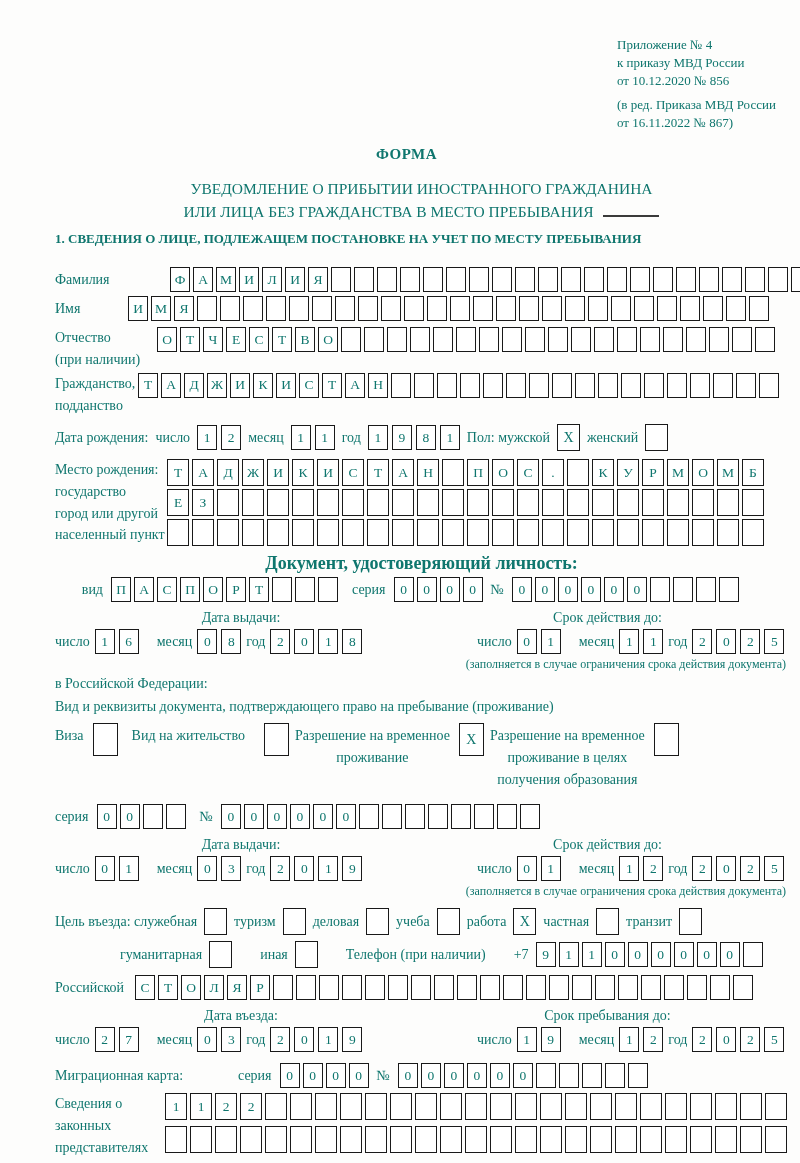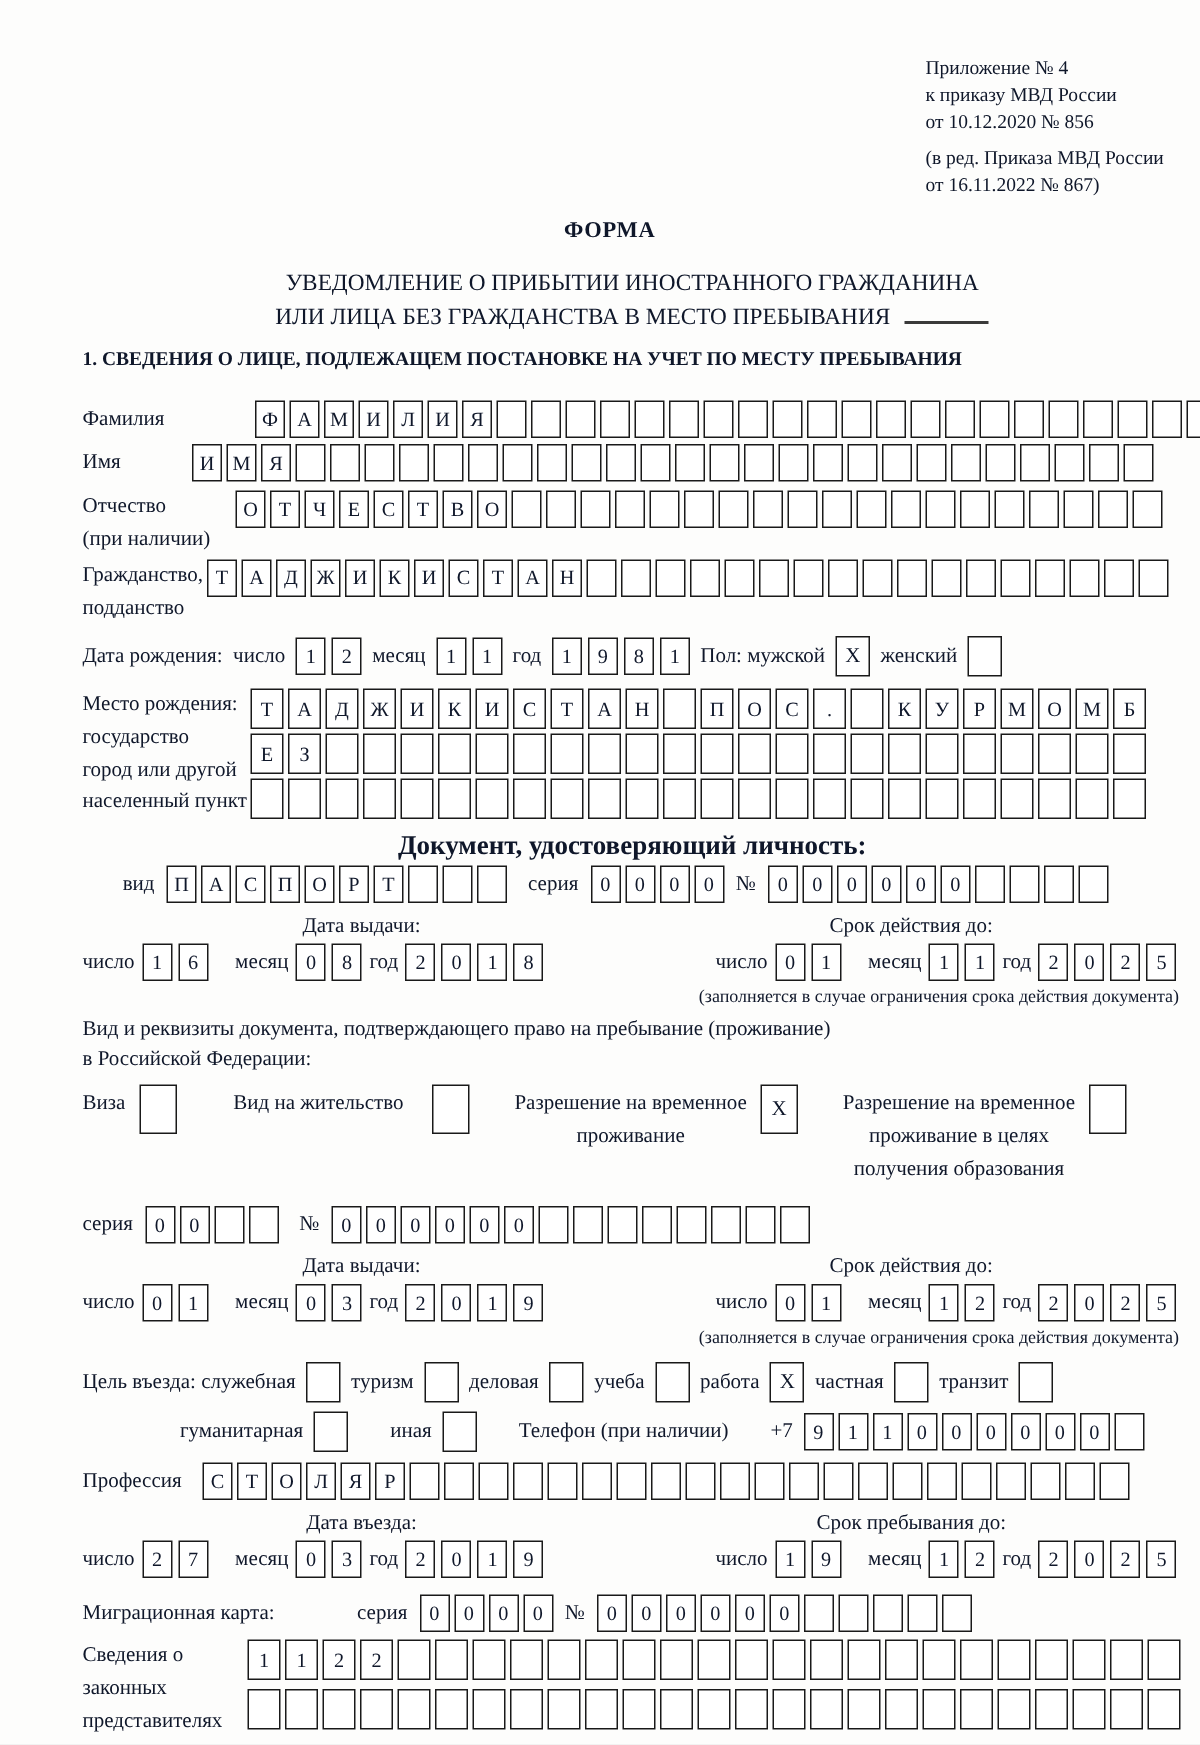--- a/index.html
+++ b/index.html
@@ -1,17 +1,17 @@
 <!DOCTYPE html>
 <html><head>
 <meta charset="utf-8">
 <style>
   html,body{margin:0;padding:0;background:#e9e9e9;}
   .page{
-    width:800px;height:1163px;box-sizing:border-box;background:#fdfdfc;color:#0f172a;
+    width:800px;height:1163px;box-sizing:border-box;background:#fdfdfc;color:#0f766e;
     font-family:"Liberation Serif","DejaVu Serif",serif;
     padding:36px 12px 0 55px;overflow:hidden;position:relative;margin:0 auto;
   }
   
   .annex{margin-left:562px;width:200px;font-size:13px;line-height:1.4;}
   .annex .gap{height:5px;}
   .forma{font-weight:bold;text-align:center;margin:14px 30px 0 0;font-size:15px;letter-spacing:.5px;}
   
   .title{text-align:center;font-weight:normal;font-size:15.5px;line-height:1.5;margin:14px 0 0 0;}
   .blank{display:inline-block;width:56px;border-bottom:2.2px solid #3a3a3a;height:13px;margin-left:10px;}
@@ -33,21 +33,21 @@
         display:inline-flex;align-items:center;justify-content:center;font-size:14px;}
   
   .dgrid{display:grid;grid-template-columns:372px 1fr;}
   .dhead{text-align:center;font-size:14px;margin-top:8px;}
   .dg{display:flex;align-items:center;gap:5px;margin-top:3px;}
   .dg .cells{gap:4px;}
   .dg .sp{width:8px;}
   .note{font-size:12px;text-align:right;margin-top:3px;padding-right:2px;}
   .doc-head{text-align:center;font-weight:bold;font-size:18px;margin-top:7px;}
   .perm-line{font-size:14px;margin-top:7px;}
-  .cbrow{display:flex;align-items:flex-start;gap:30px;margin-top:8px;}
+  .cbrow{display:flex;align-items:flex-start;gap:6px;margin-top:8px;}
   .cbitem{display:flex;align-items:flex-start;gap:9px;}
   .cbtext{font-size:14px;line-height:1.55;text-align:center;padding-top:2px;}
   .purr{display:flex;align-items:center;gap:7px;margin-top:9px;font-size:14px;flex-wrap:nowrap;}
   .mono-gap{width:14px;}
 </style>
 </head>
 <body>
 
 <div class="page">
 
@@ -400,22 +400,22 @@
       <span class="cells">
           <span class="cell">2</span>
           <span class="cell">0</span>
           <span class="cell">2</span>
           <span class="cell">5</span>
         </span>
     </div>
   </div>
   <div class="note">(заполняется в случае ограничения срока действия документа)</div>
 
+  <div class="perm-line" style="margin-top:4px;">в Российской Федерации:</div>
   <div class="perm-line">Вид и реквизиты документа, подтверждающего право на пребывание (проживание)</div>
-  <div class="perm-line" style="margin-top:4px;">в Российской Федерации:</div>
 
   <div class="cbrow">
     <span class="cbitem">
       <span class="cbtext">Виза</span>
       <span class="checkbox" style="height:33px;width:25px;"></span>
     </span>
     <span class="cbitem" style="margin-left:8px;">
       <span class="cbtext">Вид на жительство</span>
       <span class="checkbox" style="height:33px;width:25px;margin-left:10px;"></span>
     </span>
@@ -543,21 +543,21 @@
         <span class="cell">0</span>
         <span class="cell">0</span>
         <span class="cell">0</span>
         <span class="cell">0</span>
         <span class="cell">0</span>
         <span class="cell"></span>
       </span>
   </div>
 
   <div class="r" style="margin-top:7px;">
-    <span class="lbl w73" style="width:80px;">Профессия</span>
+    <span class="lbl w73" style="width:80px;">Российской</span>
     <span class="cells">
         <span class="cell">С</span>
         <span class="cell">Т</span>
         <span class="cell">О</span>
         <span class="cell">Л</span>
         <span class="cell">Я</span>
         <span class="cell">Р</span>
         <span class="cell"></span>
         <span class="cell"></span>
         <span class="cell"></span>

